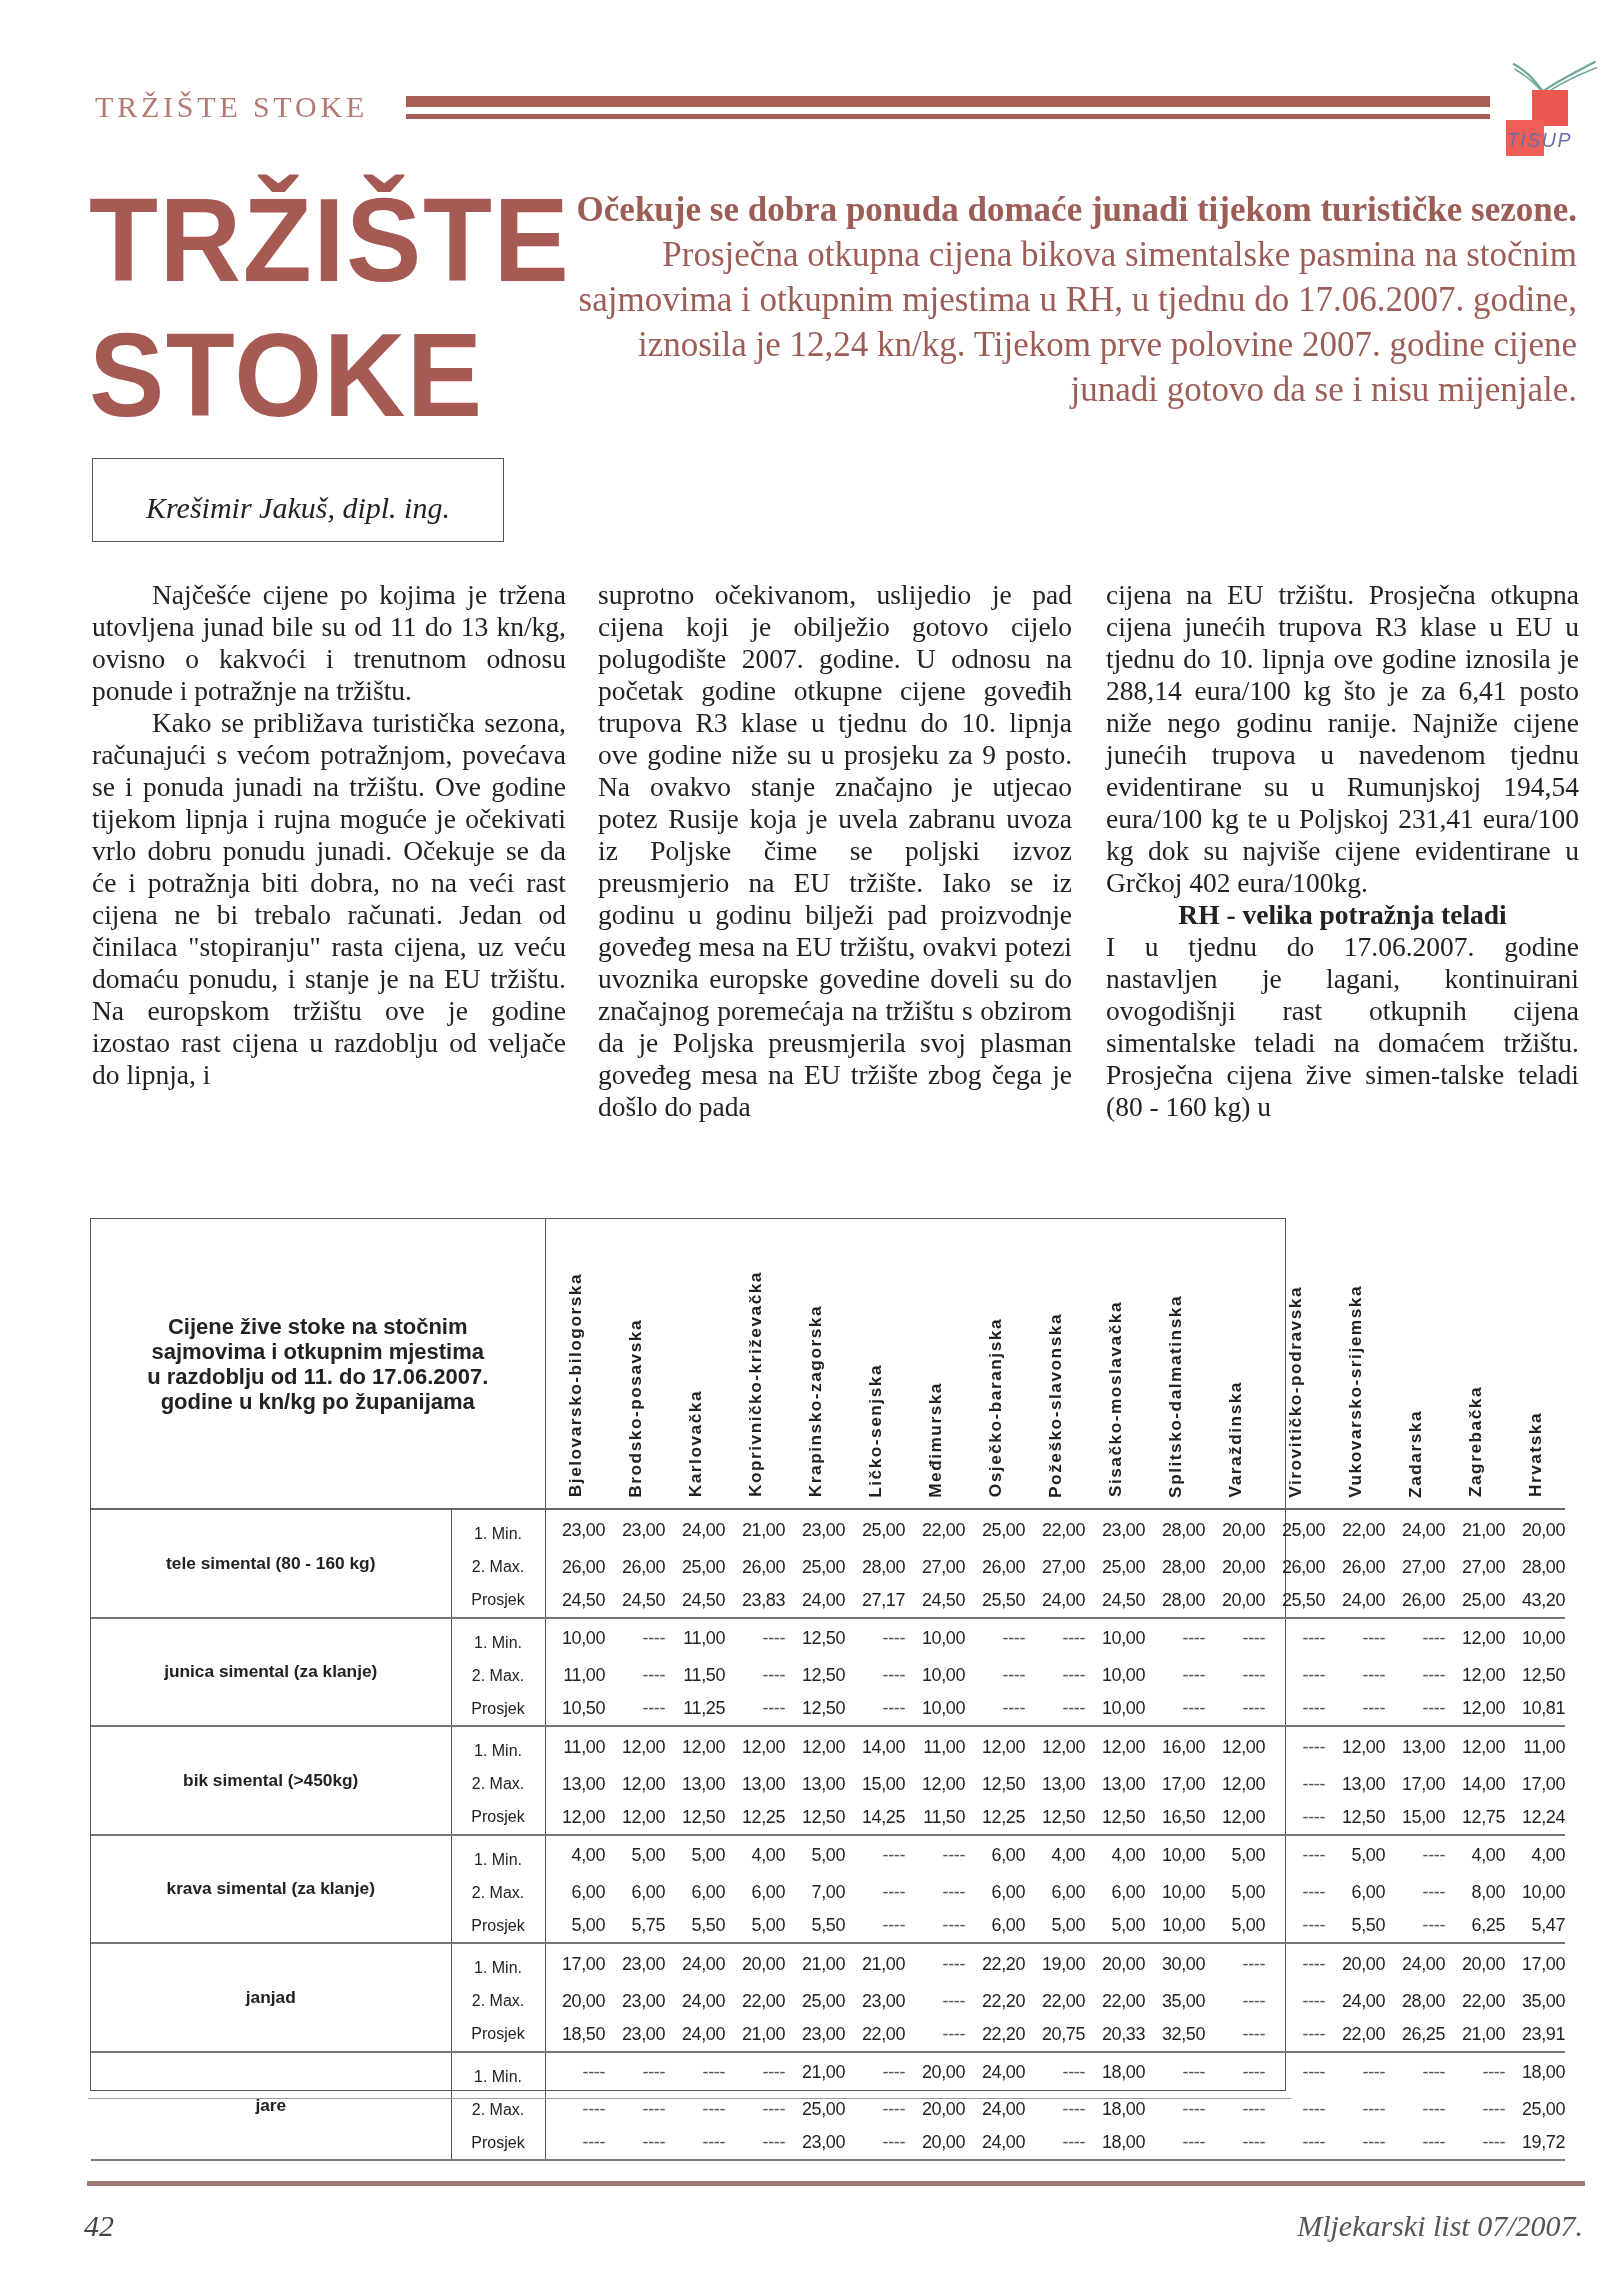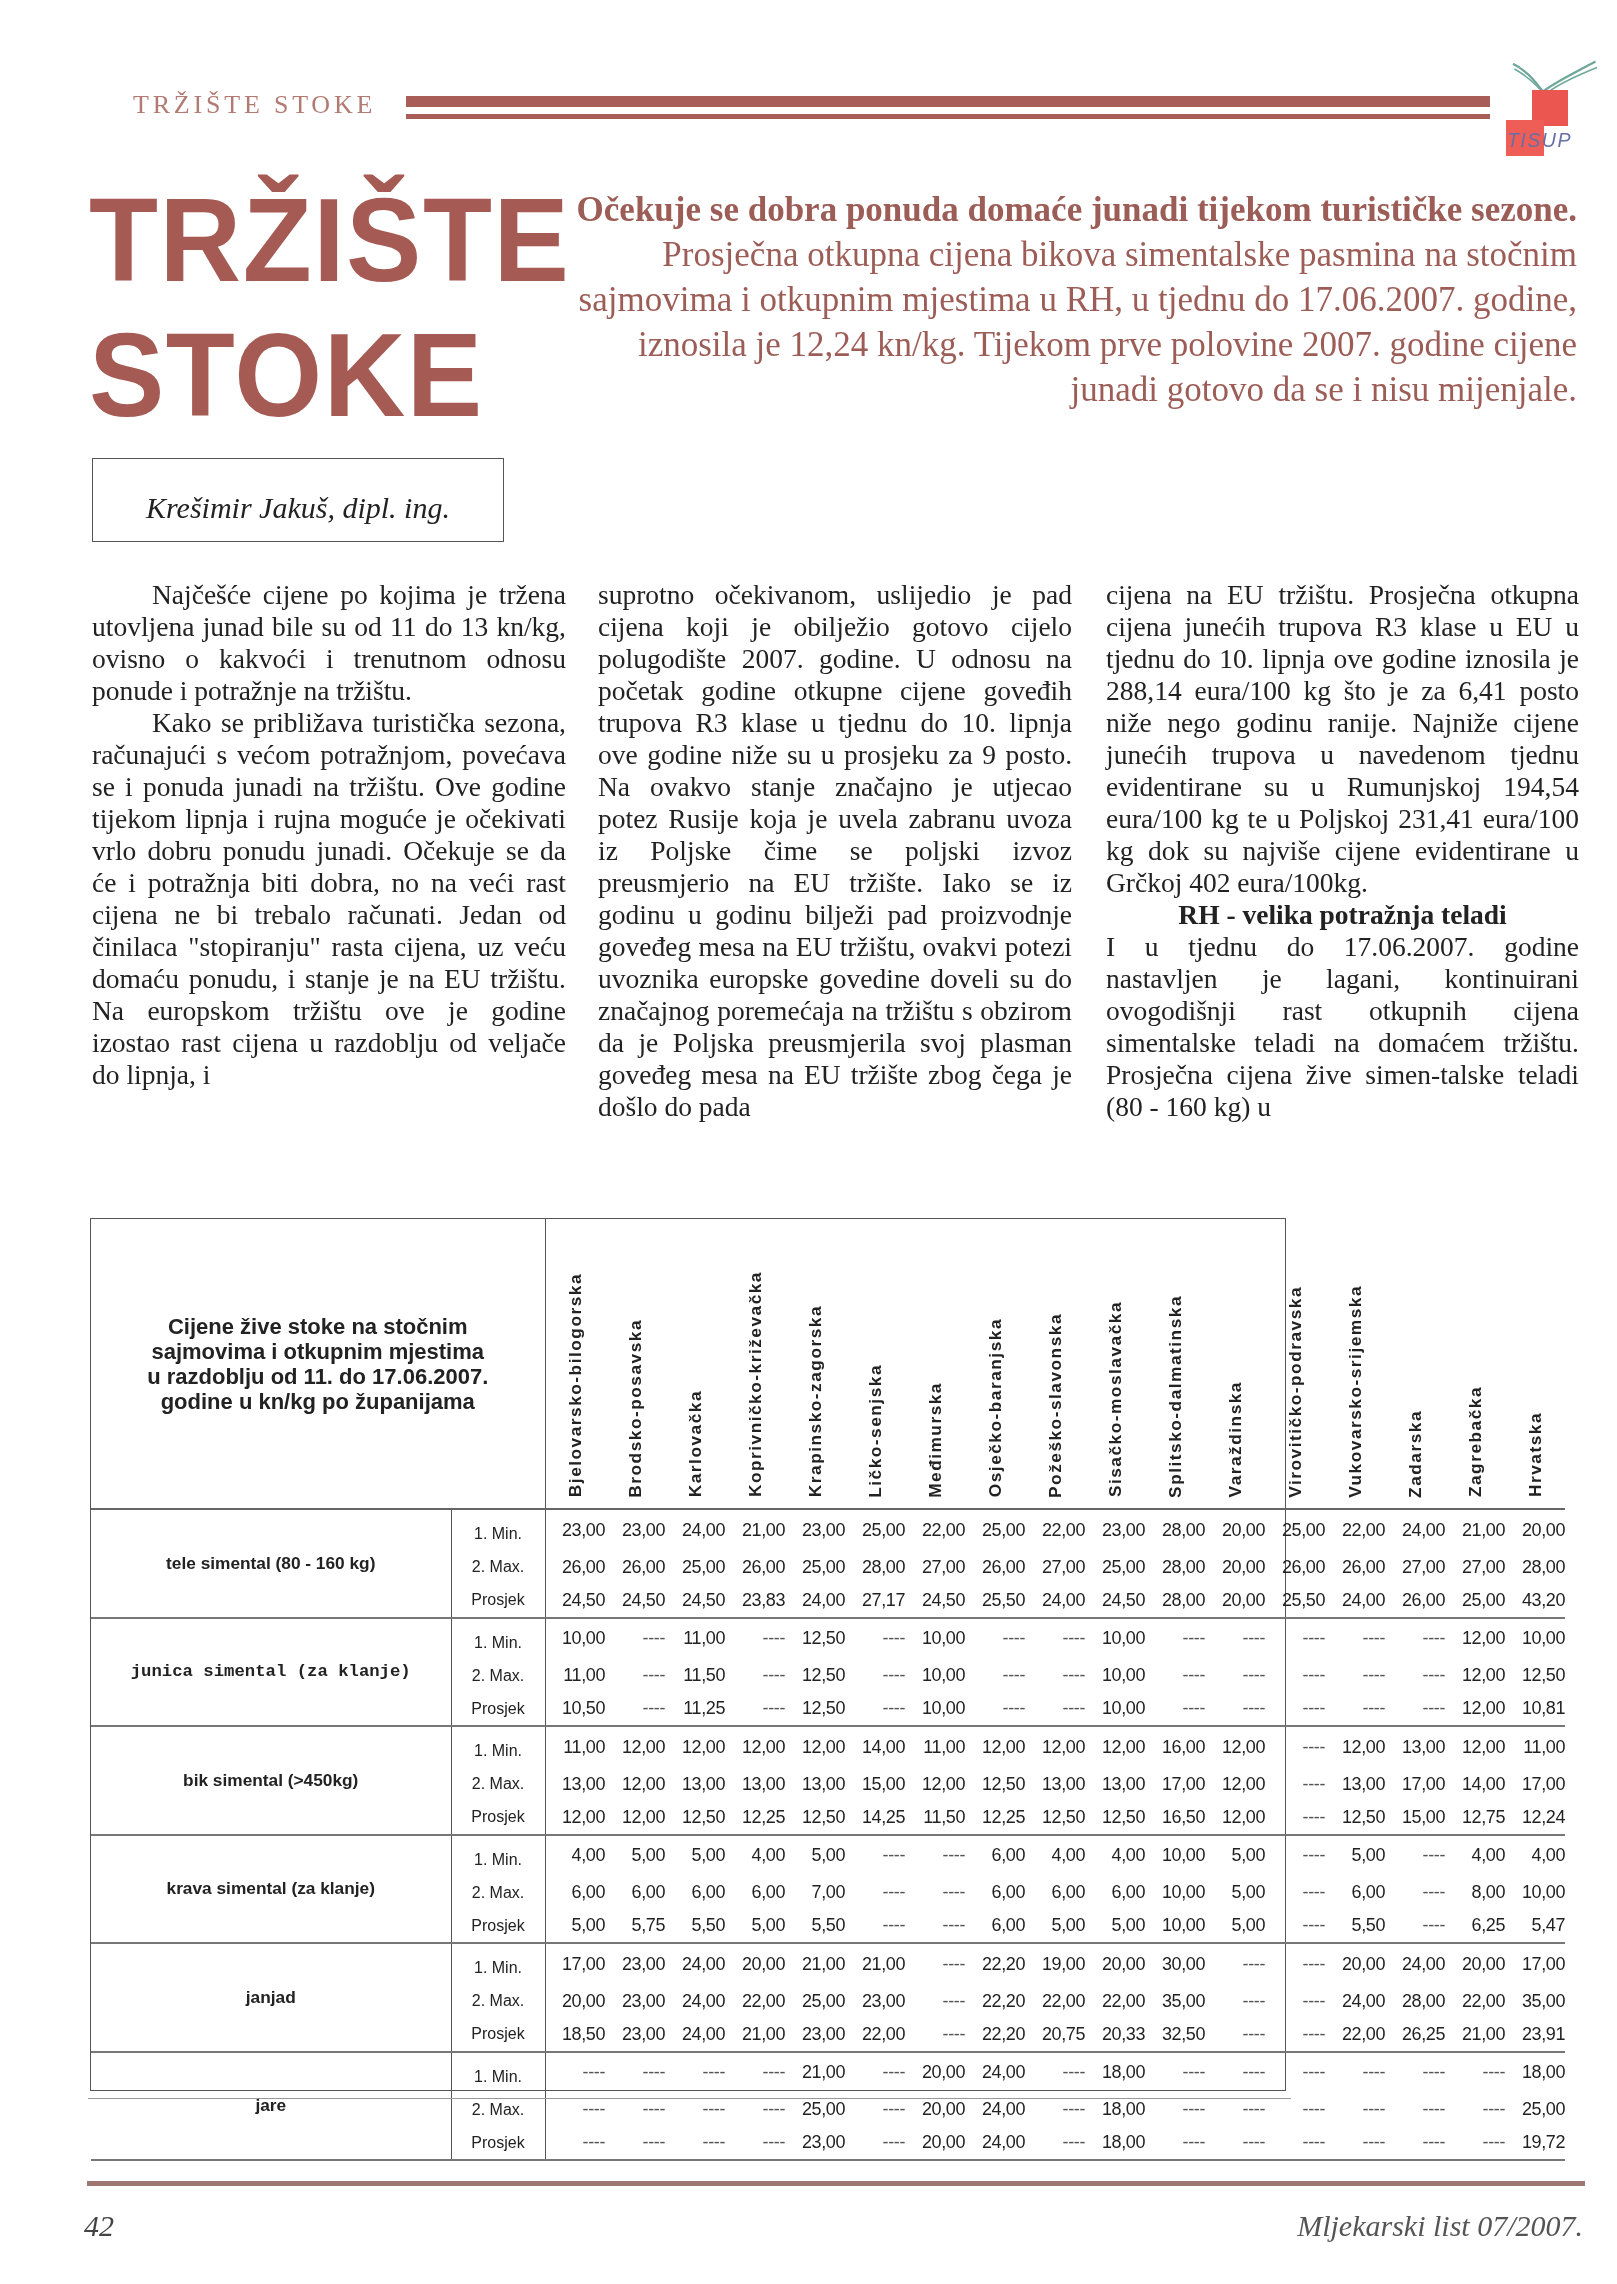--- a/index.html
+++ b/index.html
@@ -1,19 +1,19 @@
 <!DOCTYPE html>
 <html style="font-size:12px"><head>
 <meta charset="utf-8">
 <style>
   html, body { margin: 0; padding: 0; background: #ffffff; }
   body { width: 1617px; height: 2284px; position: relative; overflow: hidden; font-family: "Liberation Serif", "DejaVu Serif", serif; color: #2a2a2a; }
 
   
-  .running-head { position: absolute; left: 95px; top: 90px; font-family: "Liberation Serif", serif; font-size: 26px; letter-spacing: 3.8px; color: #b27a72; margin-left: 38px; }
+  .running-head { position: absolute; left: 95px; top: 90px; font-family: "Liberation Serif", serif; font-size: 30px; letter-spacing: 3.8px; color: #b27a72; }
   .head-rule { position: absolute; left: 406px; height: 10.5px; width: 1084px; background: #a85e57; }
   .head-rule.r1 { top: 96px; }
   .head-rule.r2 { top: 114px; height: 4.5px; }
 
   .logo { position: absolute; left: 1498px; top: 60px; width: 105px; height: 128px; }
   .logo .sq1 { position: absolute; left: 34px; top: 30px; width: 36px; height: 36px; background: #ec5650; }
   .logo .sq2 { position: absolute; left: 7.5px; top: 60px; width: 38px; height: 36px; background: #ee5d56; }
   .logo .txt { position: absolute; left: 0; top: 69px; width: 83px; text-align: center; font-family: "Liberation Sans", sans-serif; font-style: italic; font-size: 19.6px; color: #6770a6; letter-spacing: 1.5px; }
   .logo svg { position: absolute; left: 0; top: 0; }
 
@@ -219,21 +219,21 @@
           <td class="val">24,50</td>
           <td class="val">28,00</td>
           <td class="val">20,00</td>
           <td class="val">25,50</td>
           <td class="val">24,00</td>
           <td class="val">26,00</td>
           <td class="val">25,00</td>
           <td class="val">43,20</td>
         </tr>
         <tr>
-          <td class="cat" rowspan="3" style="border-bottom: 2.3px solid rgb(119, 119, 119); font-family: Liberation Mono, monospace;">junica simental (za klanje)</td>
+          <td class="cat" rowspan="3" style="border-bottom: 2.3px solid rgb(119, 119, 119);">junica simental (za klanje)</td>
           <td class="stat" style="padding-top: 7.5px;">1. Min.</td>
           <td class="val">10,00</td>
           <td class="val dash">----</td>
           <td class="val">11,00</td>
           <td class="val dash">----</td>
           <td class="val">12,50</td>
           <td class="val dash">----</td>
           <td class="val">10,00</td>
           <td class="val dash">----</td>
           <td class="val dash">----</td>

